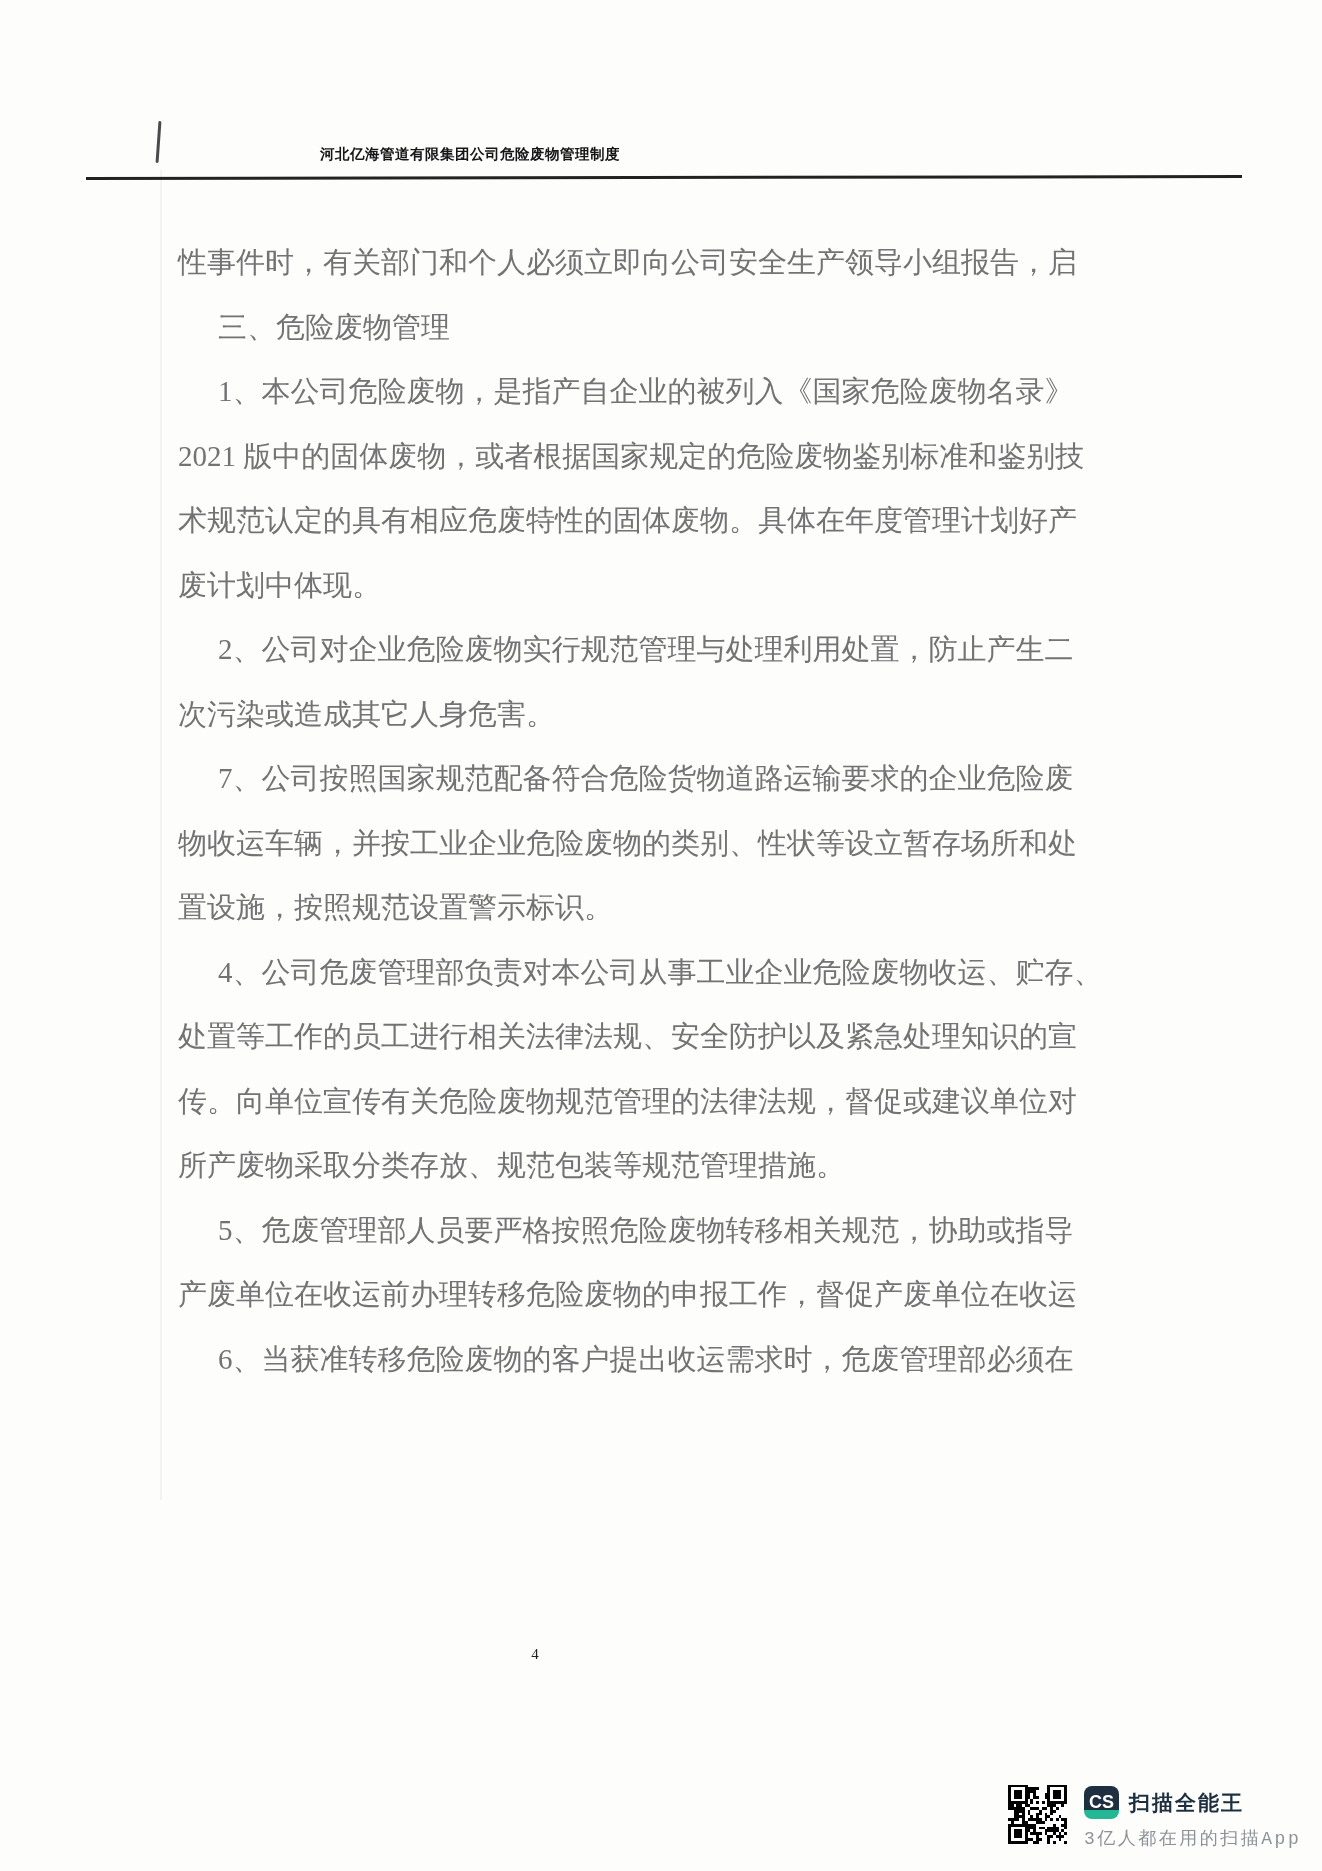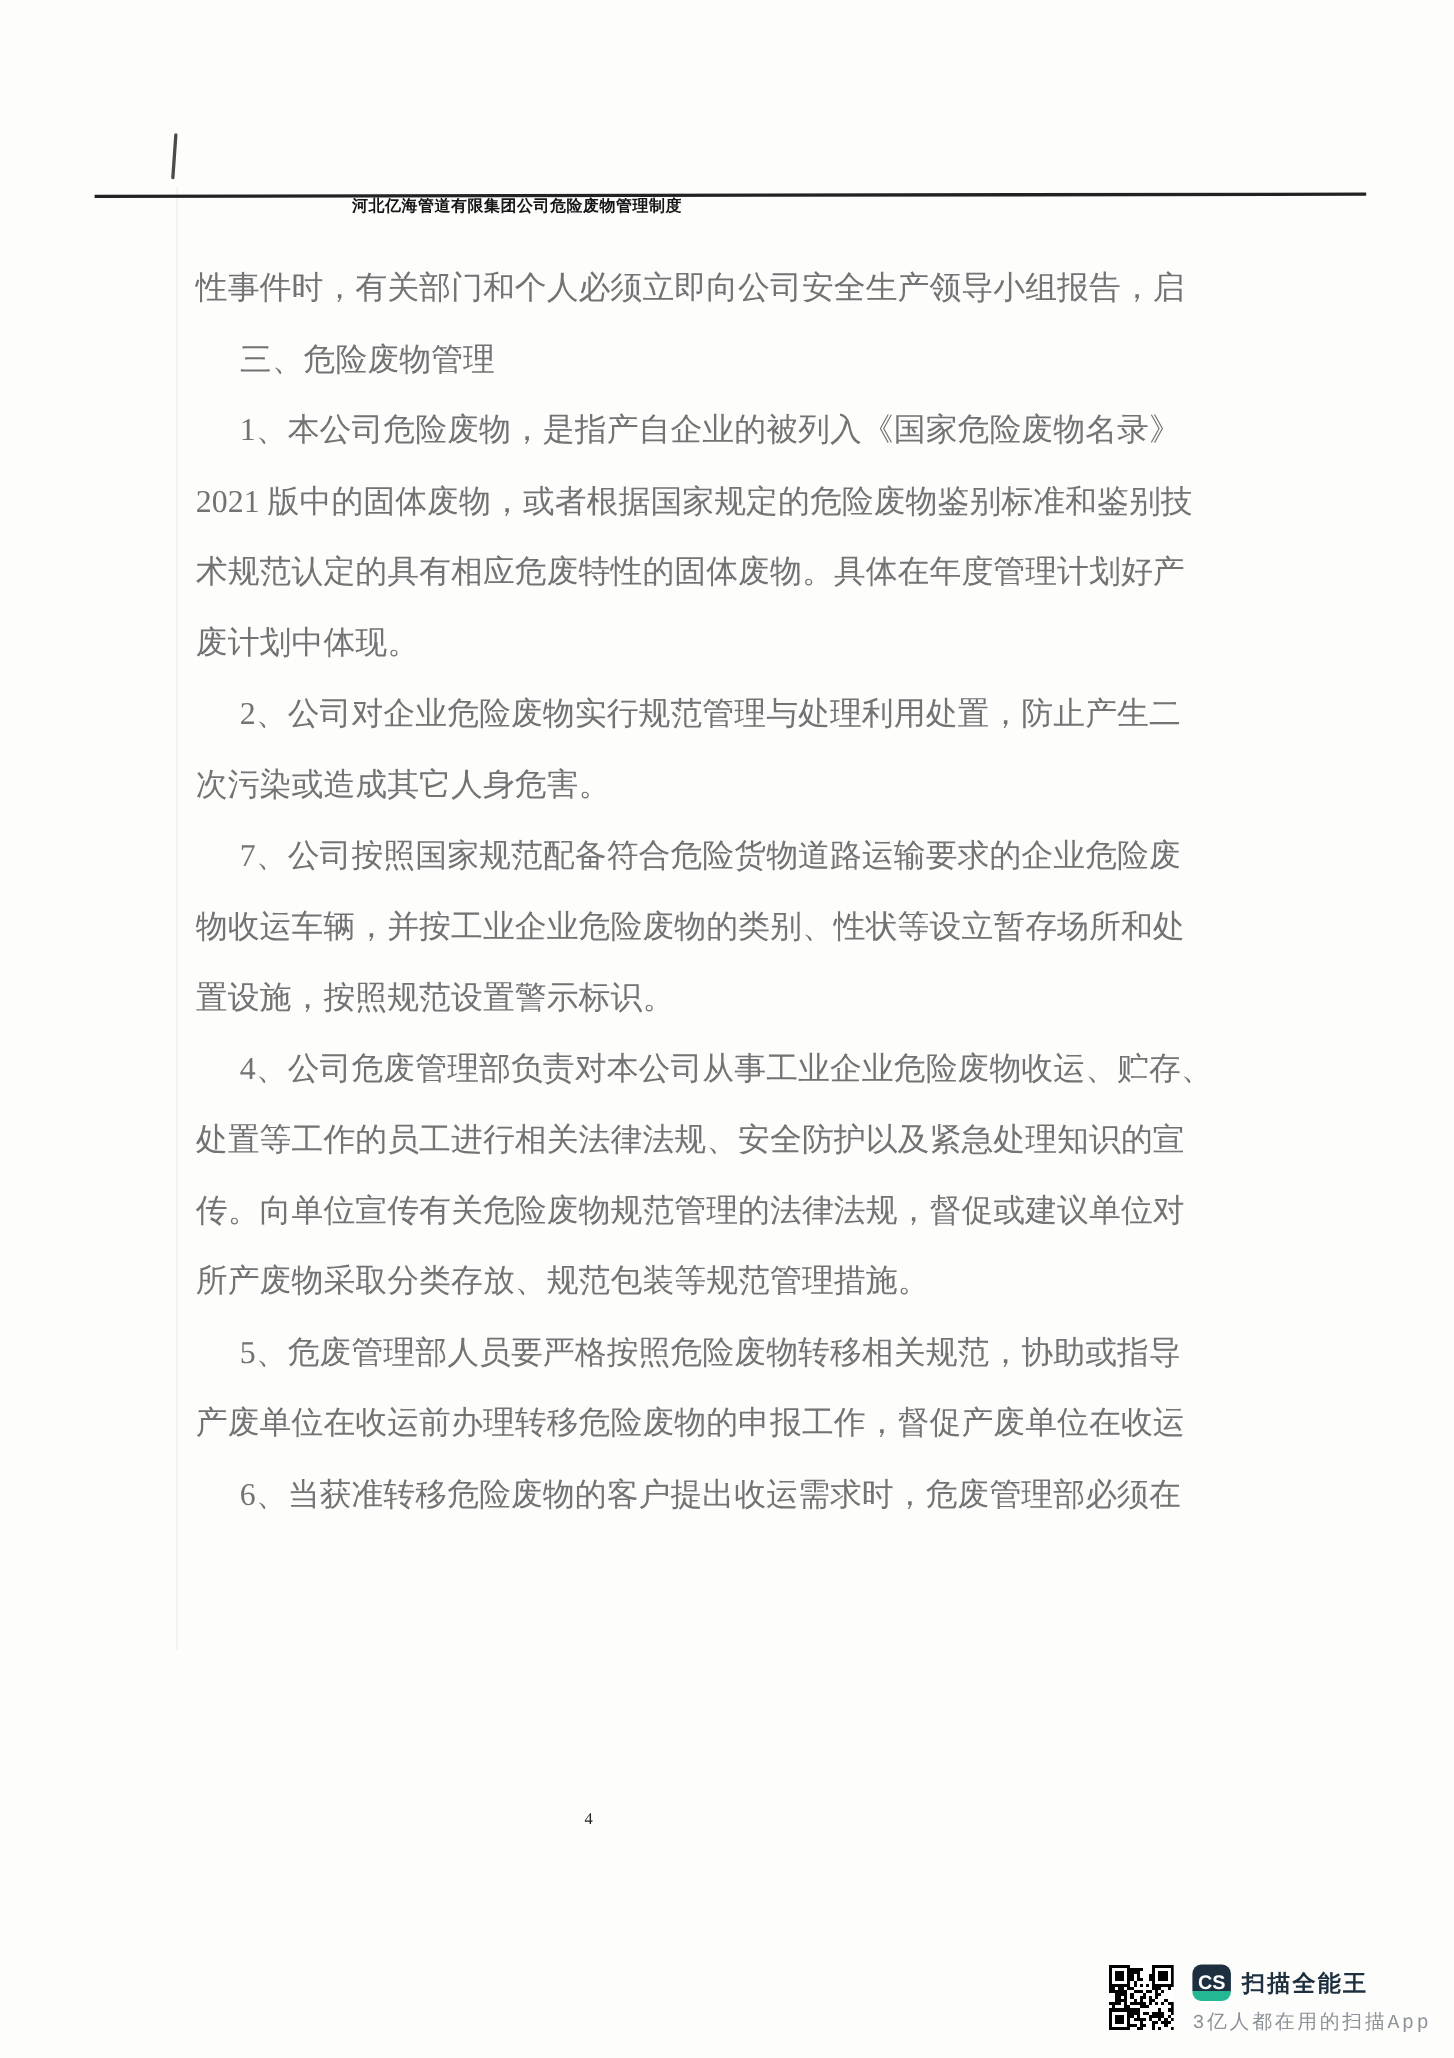--- a/index.html
+++ b/index.html
@@ -11,21 +11,20 @@
     overflow:hidden;
     font-family:"Liberation Serif", serif;
   }
 
   
   .doc-header-title {
     position:absolute; top:145px; left:0; width:940px;
     text-align:center;
     font-size:14.5px; font-weight:700; letter-spacing:0.5px;
     color:#161616;
-    margin-top:33px;
   }
   .header-rule {
     position:absolute; left:86px; top:176px; width:1156px; height:3px;
     background:#222; transform:rotate(-0.1deg);
   }
 
   
   .scan-tick {
     position:absolute; left:157px; top:121px; width:3px; height:42px;
     background:#2b2b2b; transform:rotate(4deg); border-radius:2px; opacity:.85;
@@ -46,21 +45,21 @@
 
   
   .page-number {
     position:absolute; top:1646px; left:517px; width:36px;
     text-align:center; font-size:15px; color:#222;
   }
 
   
   .watermark {
     position:absolute; left:1008px; top:1782px;
-    display:flex; gap:17px; align-items:center;
+    display:flex; gap:17px; align-items:flex-start;
   }
   .qr { width:59px; height:64px; shape-rendering:crispEdges; }
   .wm-right { padding-top:4px; }
   .wm-top { display:flex; align-items:center; gap:10px; }
   .cs-logo {
     width:35px; height:33px; border-radius:8px;
     background:linear-gradient(180deg, var(--navy,#1e3040) 0%, var(--navy,#1e3040) 74%, var(--green,#23b893) 74%, var(--green,#23b893) 100%);
     color:#ffffff;
     font-family:"Liberation Sans", sans-serif;
     font-weight:700; font-size:18px;

